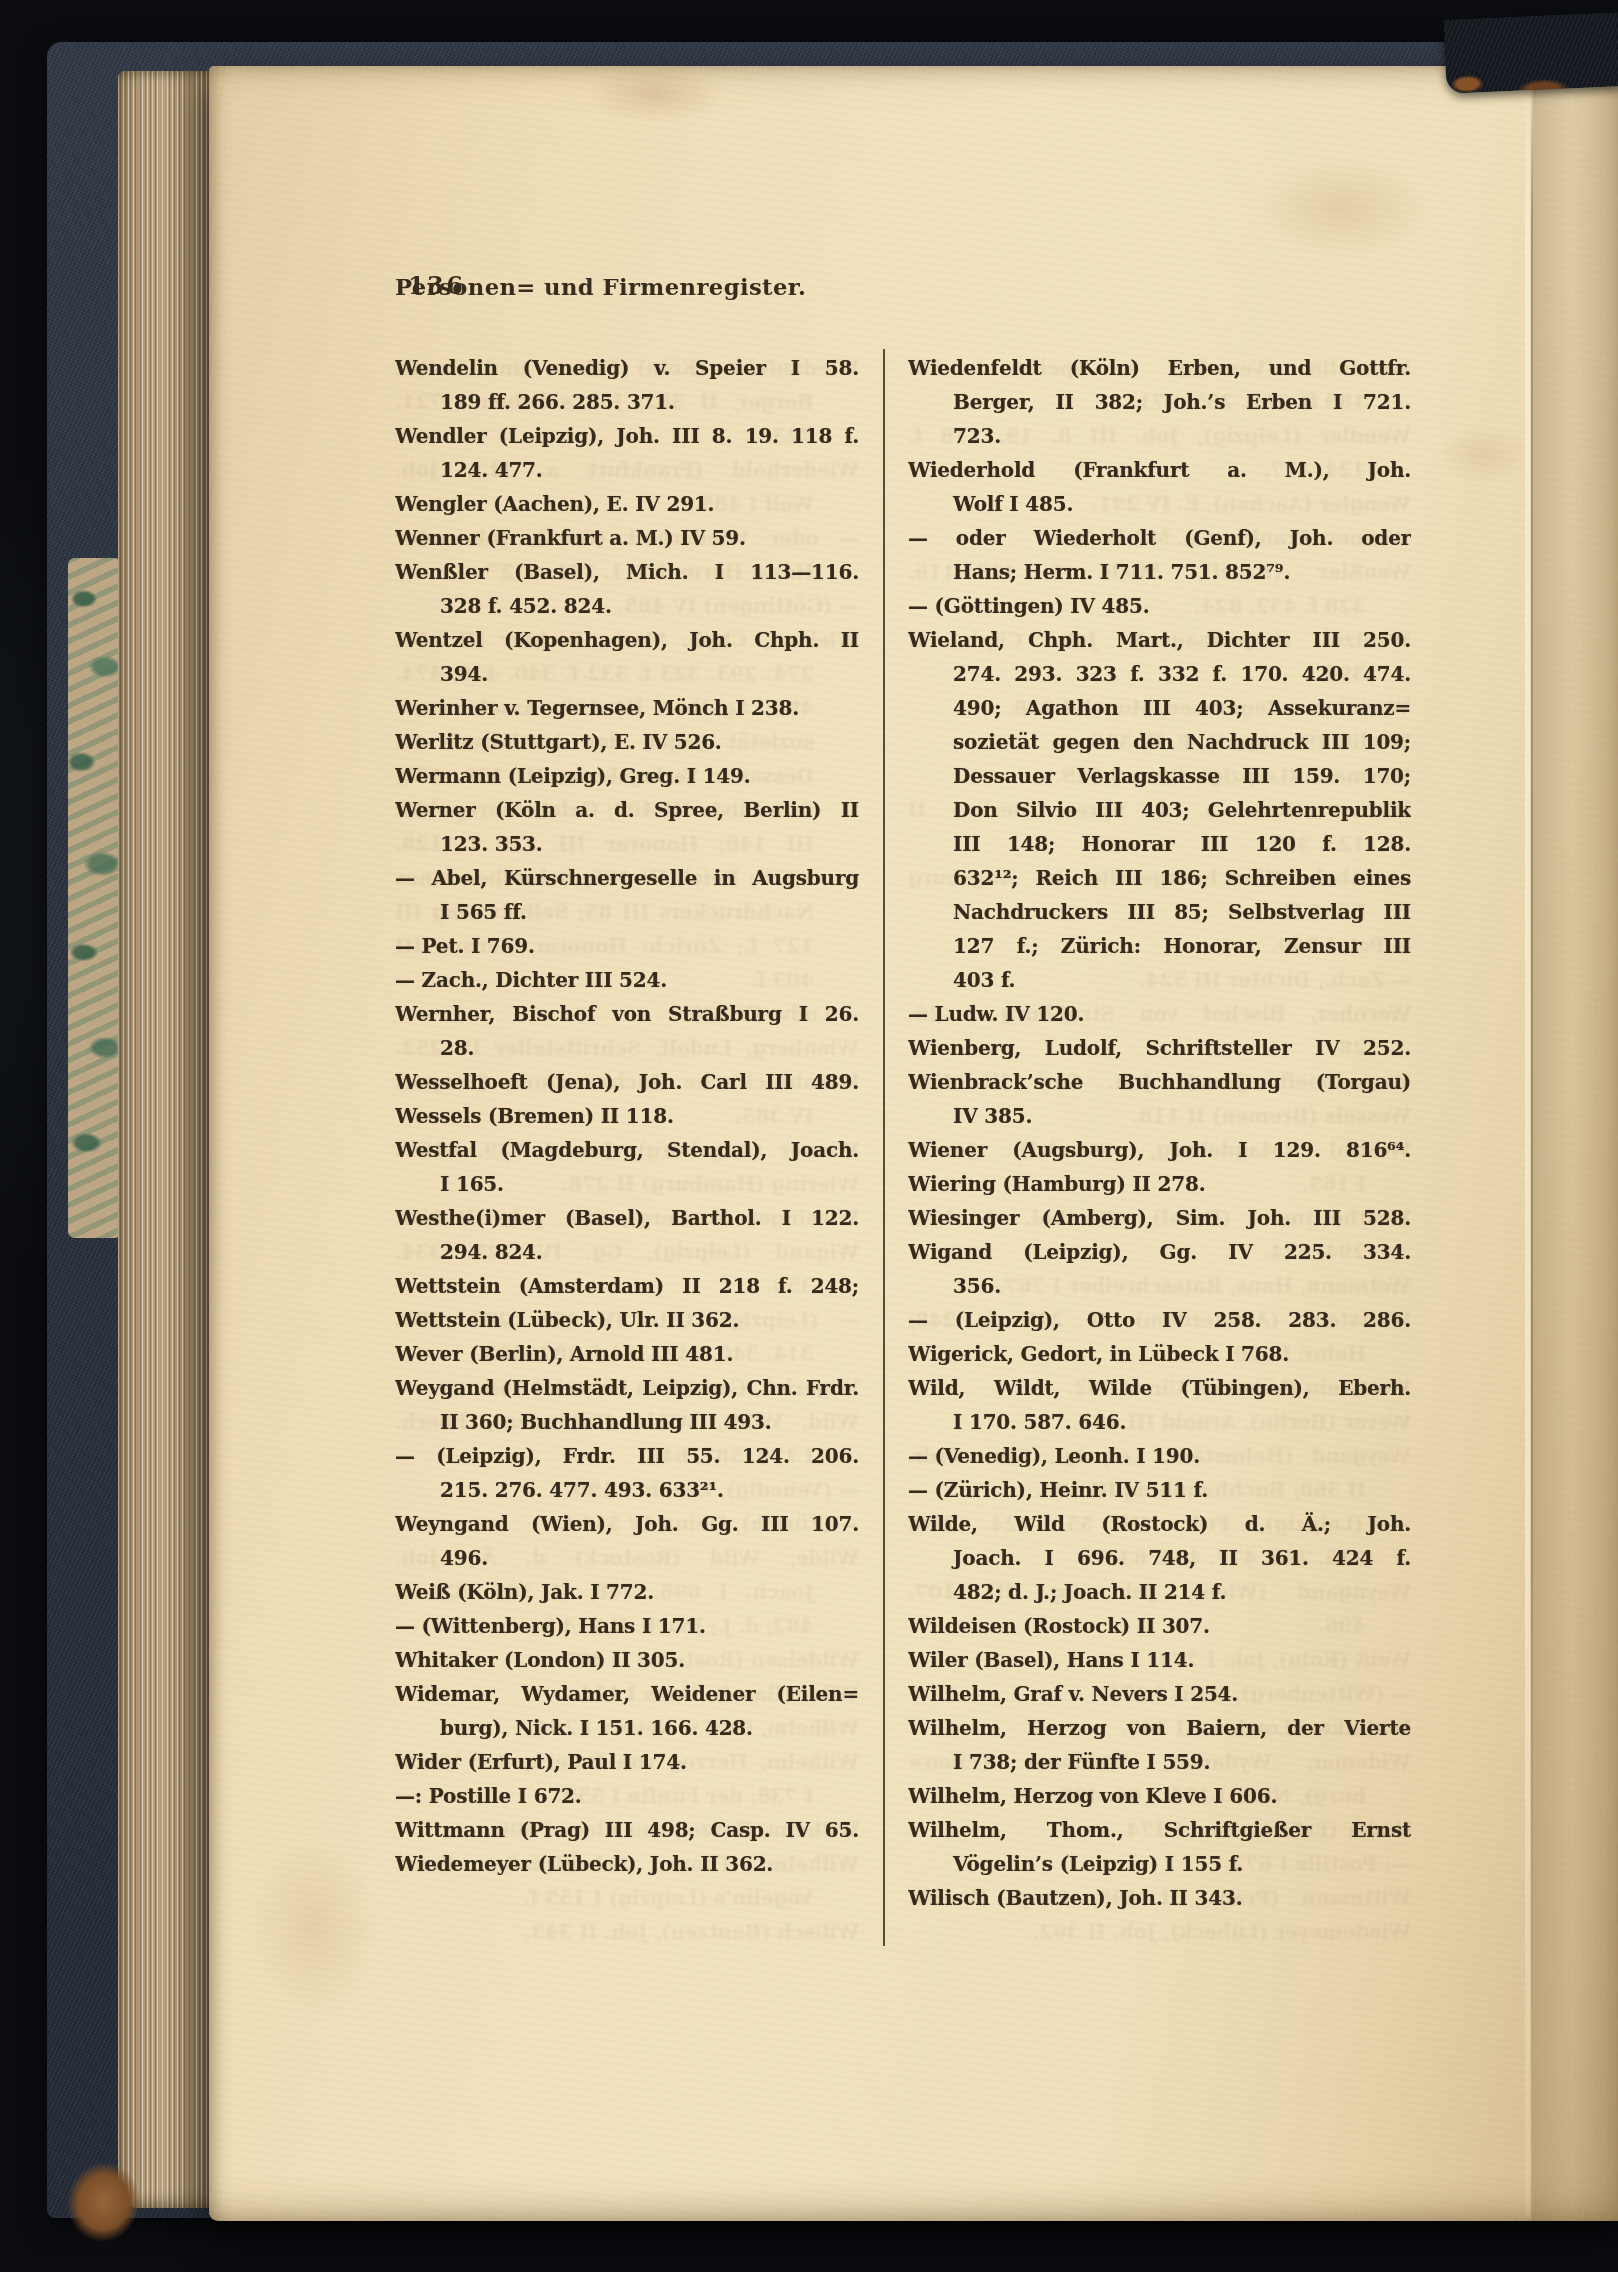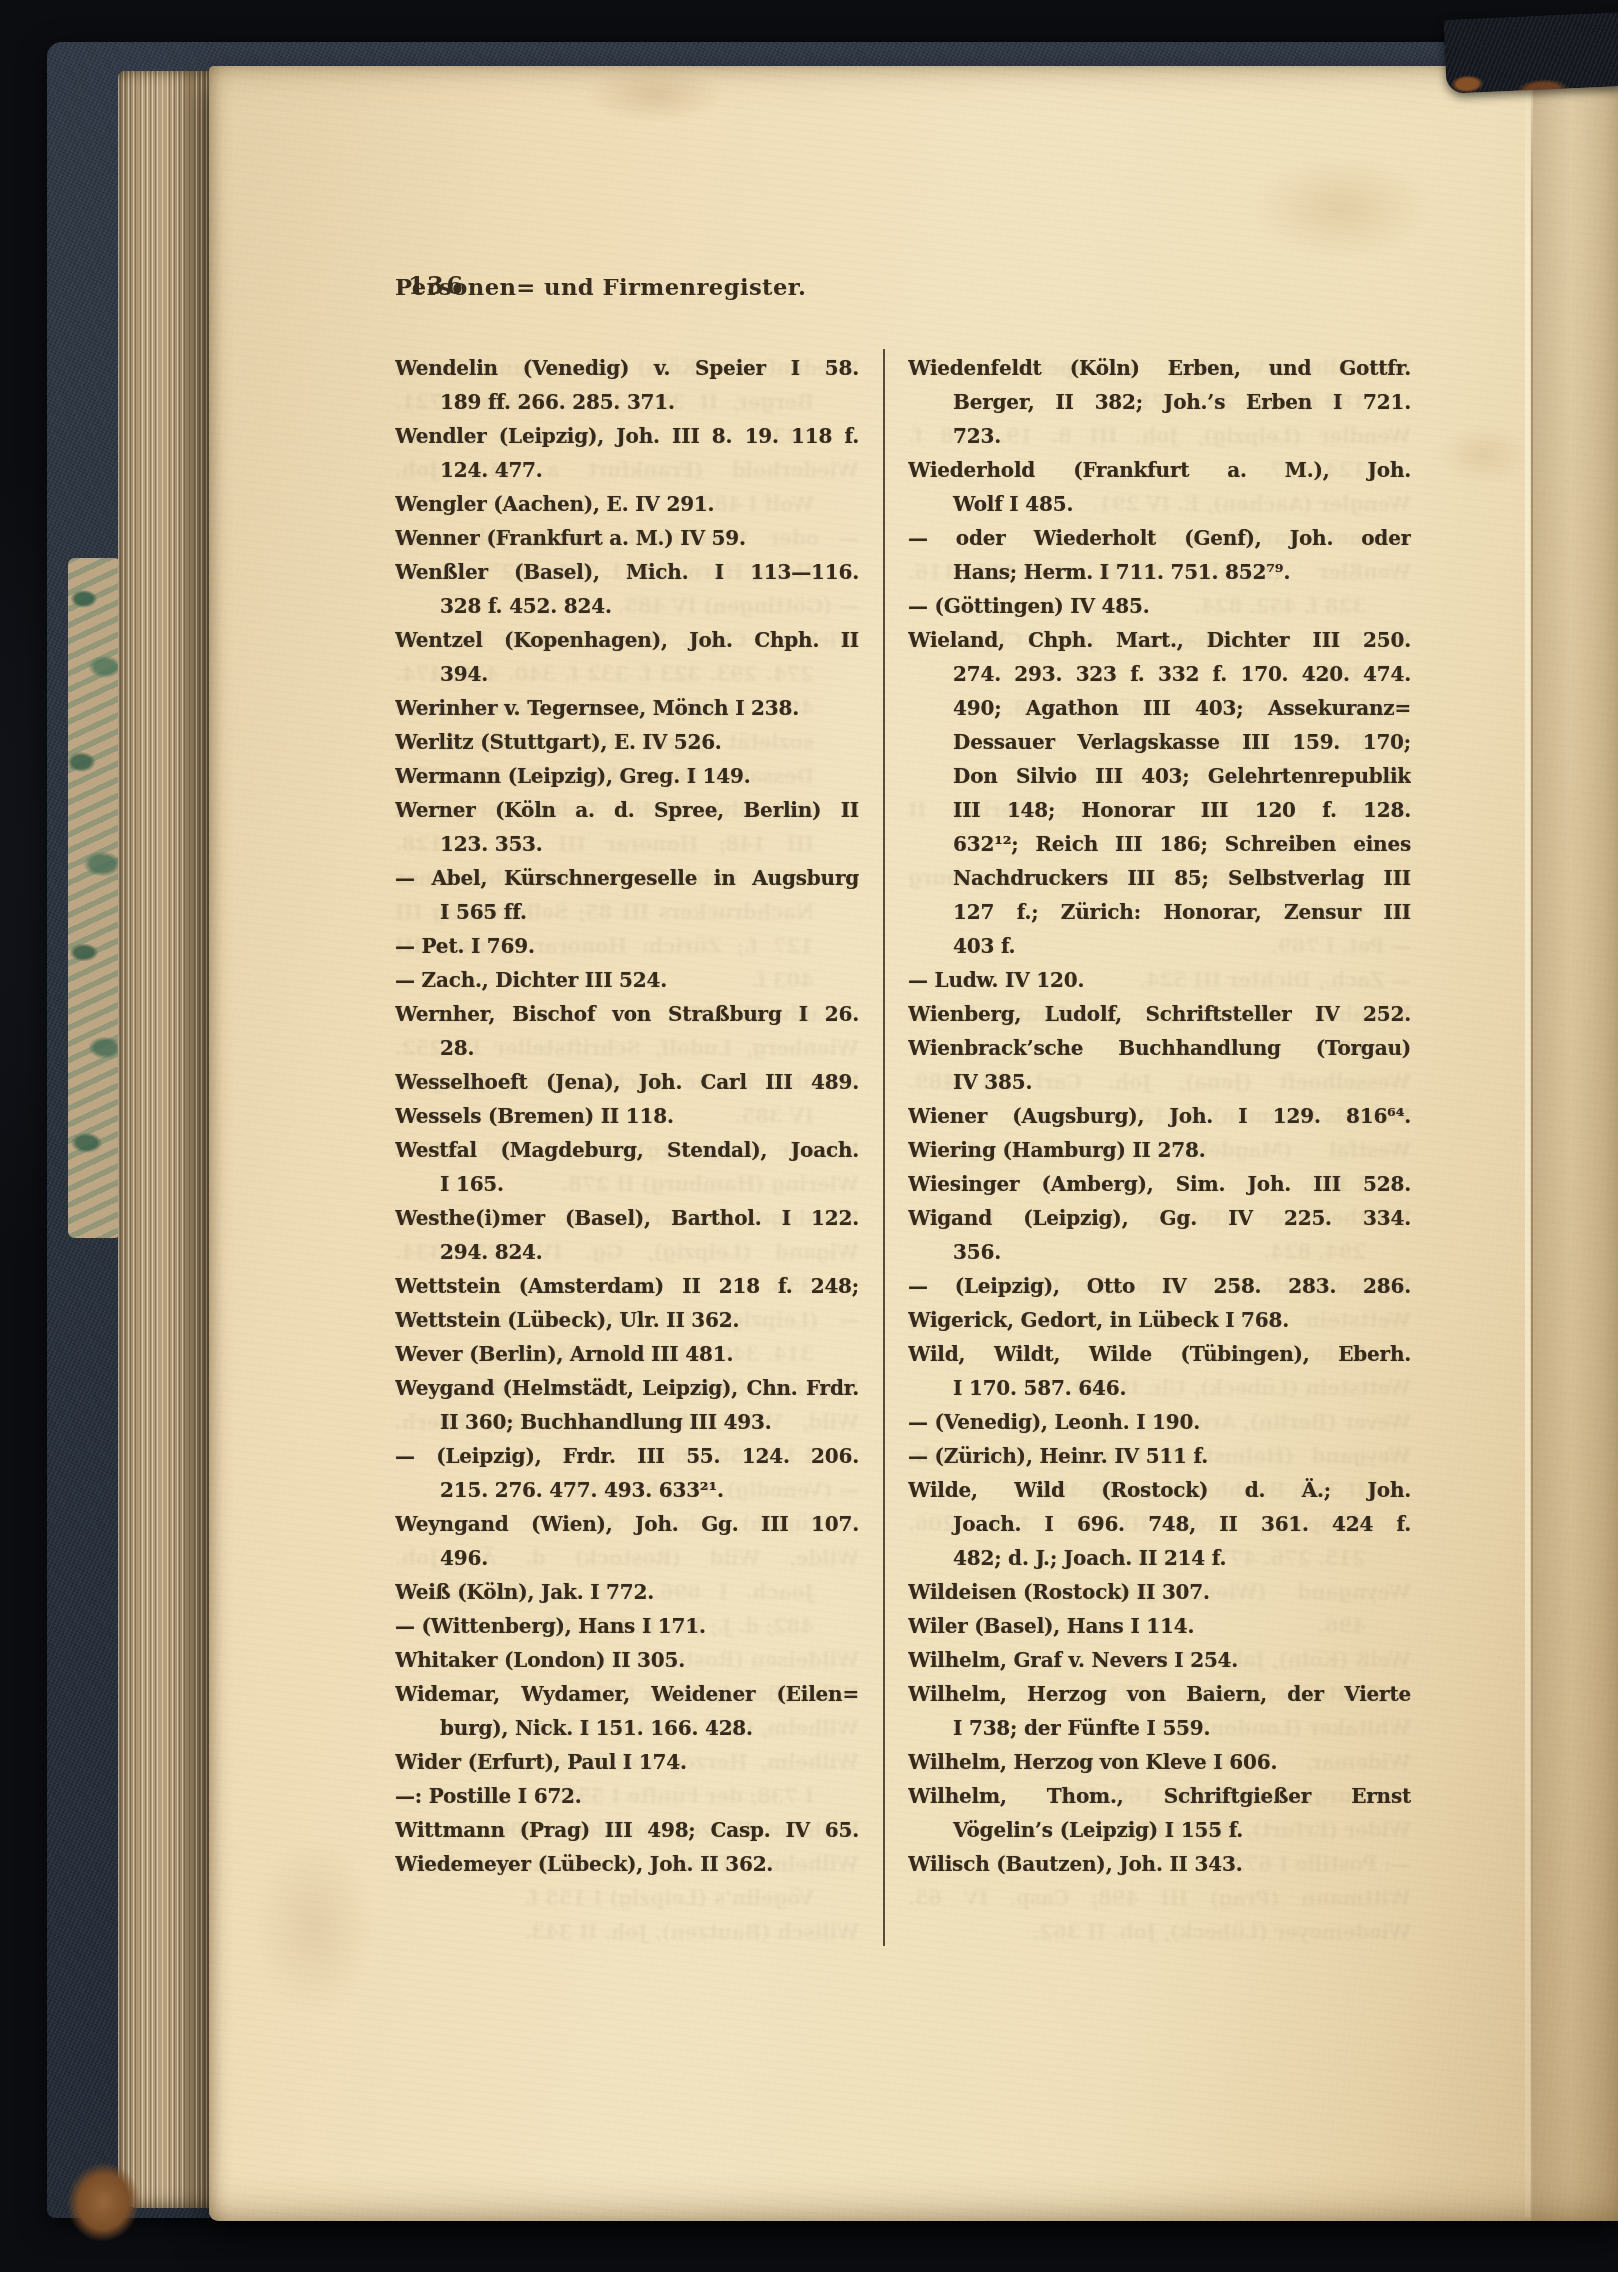--- a/index.html
+++ b/index.html
@@ -277,20 +277,21 @@
       <div class="line ind just">Berger, II 382; Joh.’s Erben I 721.</div>
       <div class="line ind">723.</div>
       <div class="line just">Wiederhold (Frankfurt a. M.), Joh.</div>
       <div class="line ind">Wolf I 485.</div>
       <div class="line just">— oder Wiederholt (Genf), Joh. oder</div>
       <div class="line ind">Hans; Herm. I 711. 751. 852⁷⁹.</div>
       <div class="line">— (Göttingen) IV 485.</div>
       <div class="line just">Wieland, Chph. Mart., Dichter III 250.</div>
       <div class="line ind just">274. 293. 323 f. 332 f. 170. 420. 474.</div>
       <div class="line ind just">490; Agathon III 403; Assekuranz=</div>
+      <div class="line ind just">sozietät gegen den Nachdruck III 109;</div>
       <div class="line ind just">Dessauer Verlagskasse III 159. 170;</div>
       <div class="line ind just">Don Silvio III 403; Gelehrtenrepublik</div>
       <div class="line ind just">III 148; Honorar III 120 f. 128.</div>
       <div class="line ind just">632¹²; Reich III 186; Schreiben eines</div>
       <div class="line ind just">Nachdruckers III 85; Selbstverlag III</div>
       <div class="line ind just">127 f.; Zürich: Honorar, Zensur III</div>
       <div class="line ind">403 f.</div>
       <div class="line">— Ludw. IV 120.</div>
       <div class="line just">Wienberg, Ludolf, Schriftsteller IV 252.</div>
       <div class="line just">Wienbrack’sche Buchhandlung (Torgau)</div>

